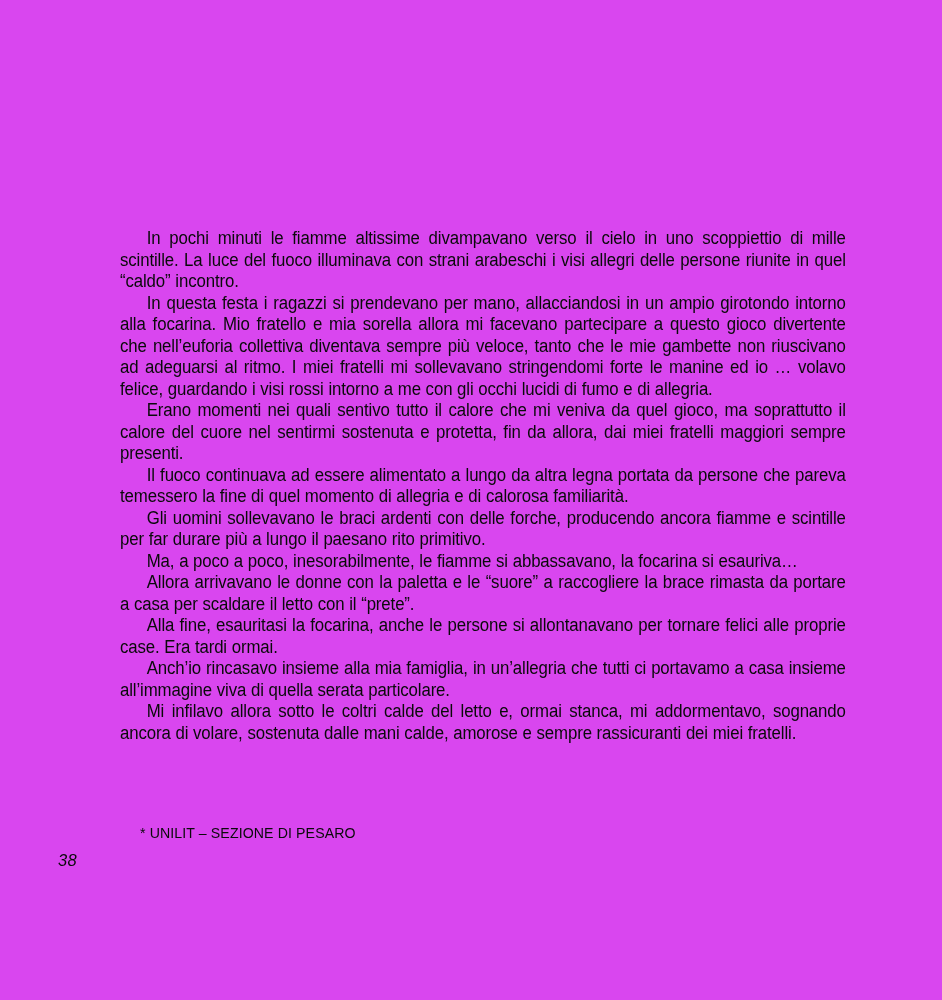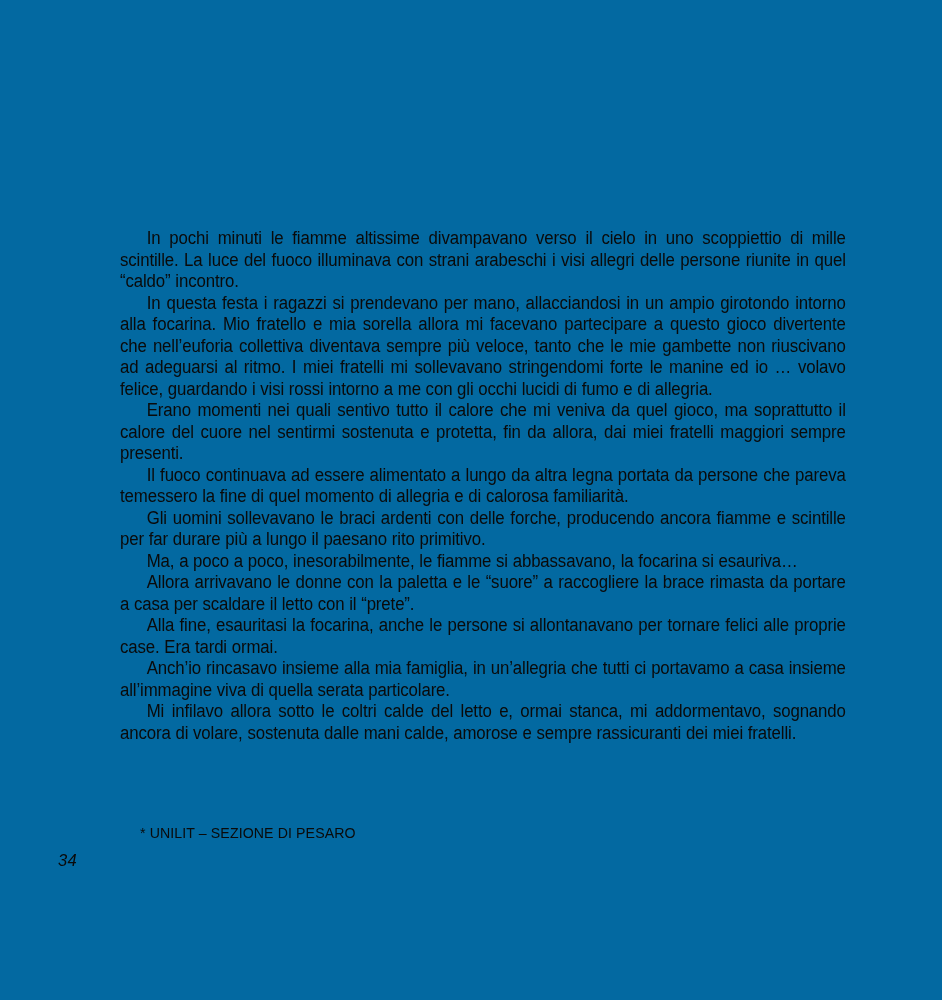--- a/index.html
+++ b/index.html
@@ -4,21 +4,21 @@
 <style>
   html, body {
     margin: 0;
     padding: 0;
     background: #ffffff;
   }
   .page {
     position: relative;
     width: 942px;
     height: 1000px;
-    background: #0369a1;
+    background: #d946ef;
     overflow: hidden;
     font-family: "Liberation Sans", sans-serif;
     color: #0a0a0a;
   }
   .textblock {
     position: absolute;
     left: 120px;
     top: 228px;
     width: 726px;
   }
@@ -74,15 +74,15 @@
     <p class="para">Gli uomini sollevavano le braci ardenti con delle forche, producendo ancora fiamme e scintille per far durare più a lungo il paesano rito primitivo.</p>
     <p class="para">Ma, a poco a poco, inesorabilmente, le fiamme si abbassavano, la focarina si esauriva…</p>
     <p class="para">Allora arrivavano le donne con la paletta e le “suore” a raccogliere la brace rimasta da portare a casa per scaldare il letto con il “prete”.</p>
     <p class="para">Alla fine, esauritasi la focarina, anche le persone si allontanavano per tornare felici alle proprie case. Era tardi ormai.</p>
     <p class="para">Anch’io rincasavo insieme alla mia famiglia, in un’allegria che tutti ci portavamo a casa insieme all’immagine viva di quella serata particolare.</p>
     <p class="para">Mi infilavo allora sotto le coltri calde del letto e, ormai stanca, mi addormentavo, sognando ancora di volare, sostenuta dalle mani calde, amorose e sempre rassicuranti dei miei fratelli.</p>
   </div>
 
   <div class="footnote">* UNILIT –  SEZIONE DI PESARO</div>
 
-  <div class="folio">34</div>
+  <div class="folio">38</div>
 
 </div>
 
 </body></html>

